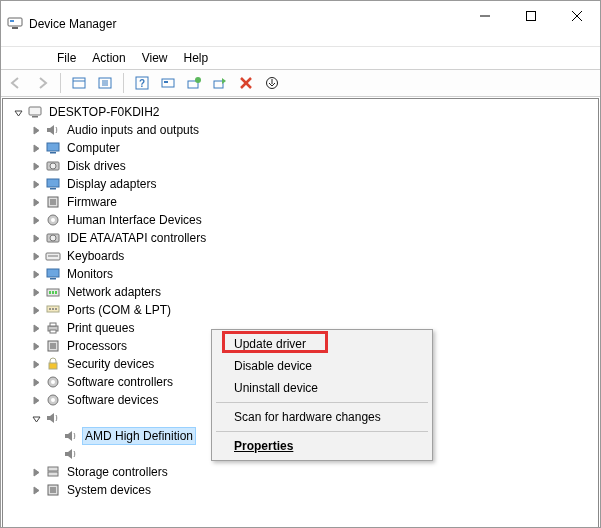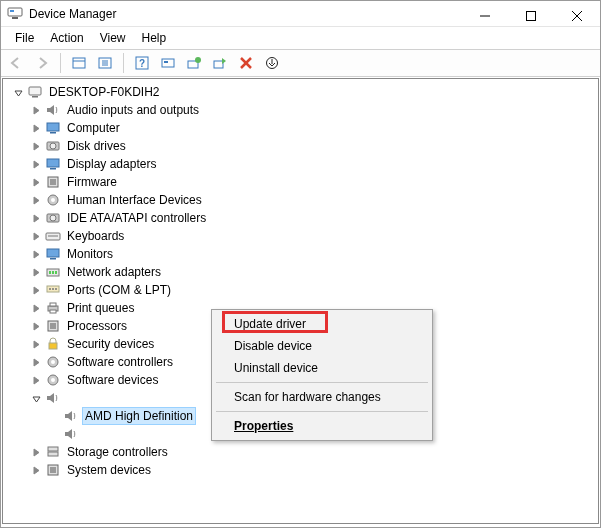--- a/index.html
+++ b/index.html
@@ -8,21 +8,21 @@
     font-family: "Segoe UI", Tahoma, sans-serif;
     font-size: 12px;
     background: #fff;
     width: 601px;
     height: 528px;
     overflow: hidden;
     border: 1px solid #999;
   }
   
   .titlebar {
-    height: 26px;
+    height: 46px;
     display: flex;
     align-items: center;
     padding-left: 6px;
     background: #fff;
     border-bottom: 1px solid #e5e5e5;
   }
   .titlebar .app-icon {
     width: 16px; height: 16px; margin-right: 6px;
     display: inline-flex; align-items: center; justify-content: center;
   }
@@ -33,20 +33,21 @@
     display: flex; align-items: center; justify-content: center;
     color: #000; font-size: 10px;
   }
   
   .menubar {
     height: 22px;
     display: flex;
     align-items: center;
     padding-left: 6px;
     background: #fff;
+    margin-left: 42px;
   }
   .menubar span {
     padding: 2px 8px;
     cursor: default;
   }
   
   .toolbar {
     height: 28px;
     display: flex;
     align-items: center;

